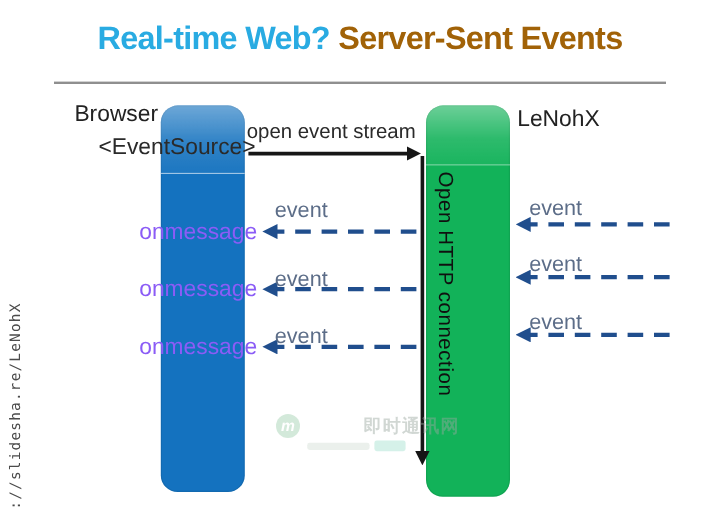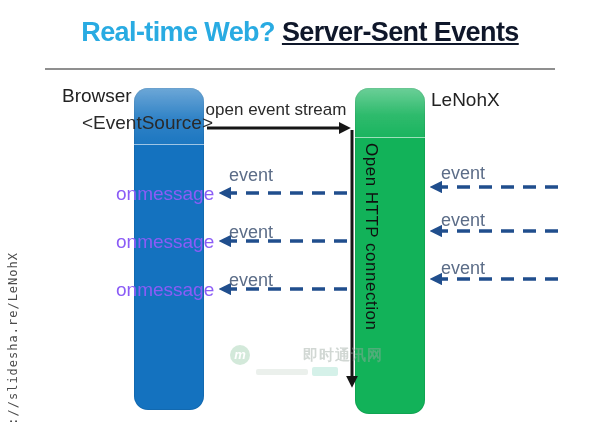--- a/index.html
+++ b/index.html
@@ -6,21 +6,21 @@
   .stage{
     position:relative;width:600px;height:424px;overflow:hidden;
     background:#ffffff;font-family:"Liberation Sans",sans-serif;
   }
   
   .title{
     position:absolute;top:17px;left:0;right:0;text-align:center;
     font-weight:800;font-size:27px;letter-spacing:-0.6px;white-space:nowrap;
   }
   .title .t1{color:#29abe2;margin-right:7px;}
-  .title .t2{color:#0f172a;text-decoration:underline;}
+  .title .t2{color:#a16207;}
   .divider{position:absolute;top:68px;left:45px;width:510px;height:2px;background:#8f8f8f;}
   
   .side-url{
     position:absolute;left:6px;top:252px;
     writing-mode:vertical-rl;transform:rotate(180deg);
     font-family:"DejaVu Sans Mono",monospace;font-size:12px;color:#4b4b4b;
     letter-spacing:1px;white-space:nowrap;
   }
   
   .bar{position:absolute;width:70px;border-radius:14px;box-shadow:inset 0 0 0 1px rgba(0,0,0,0.08);}

